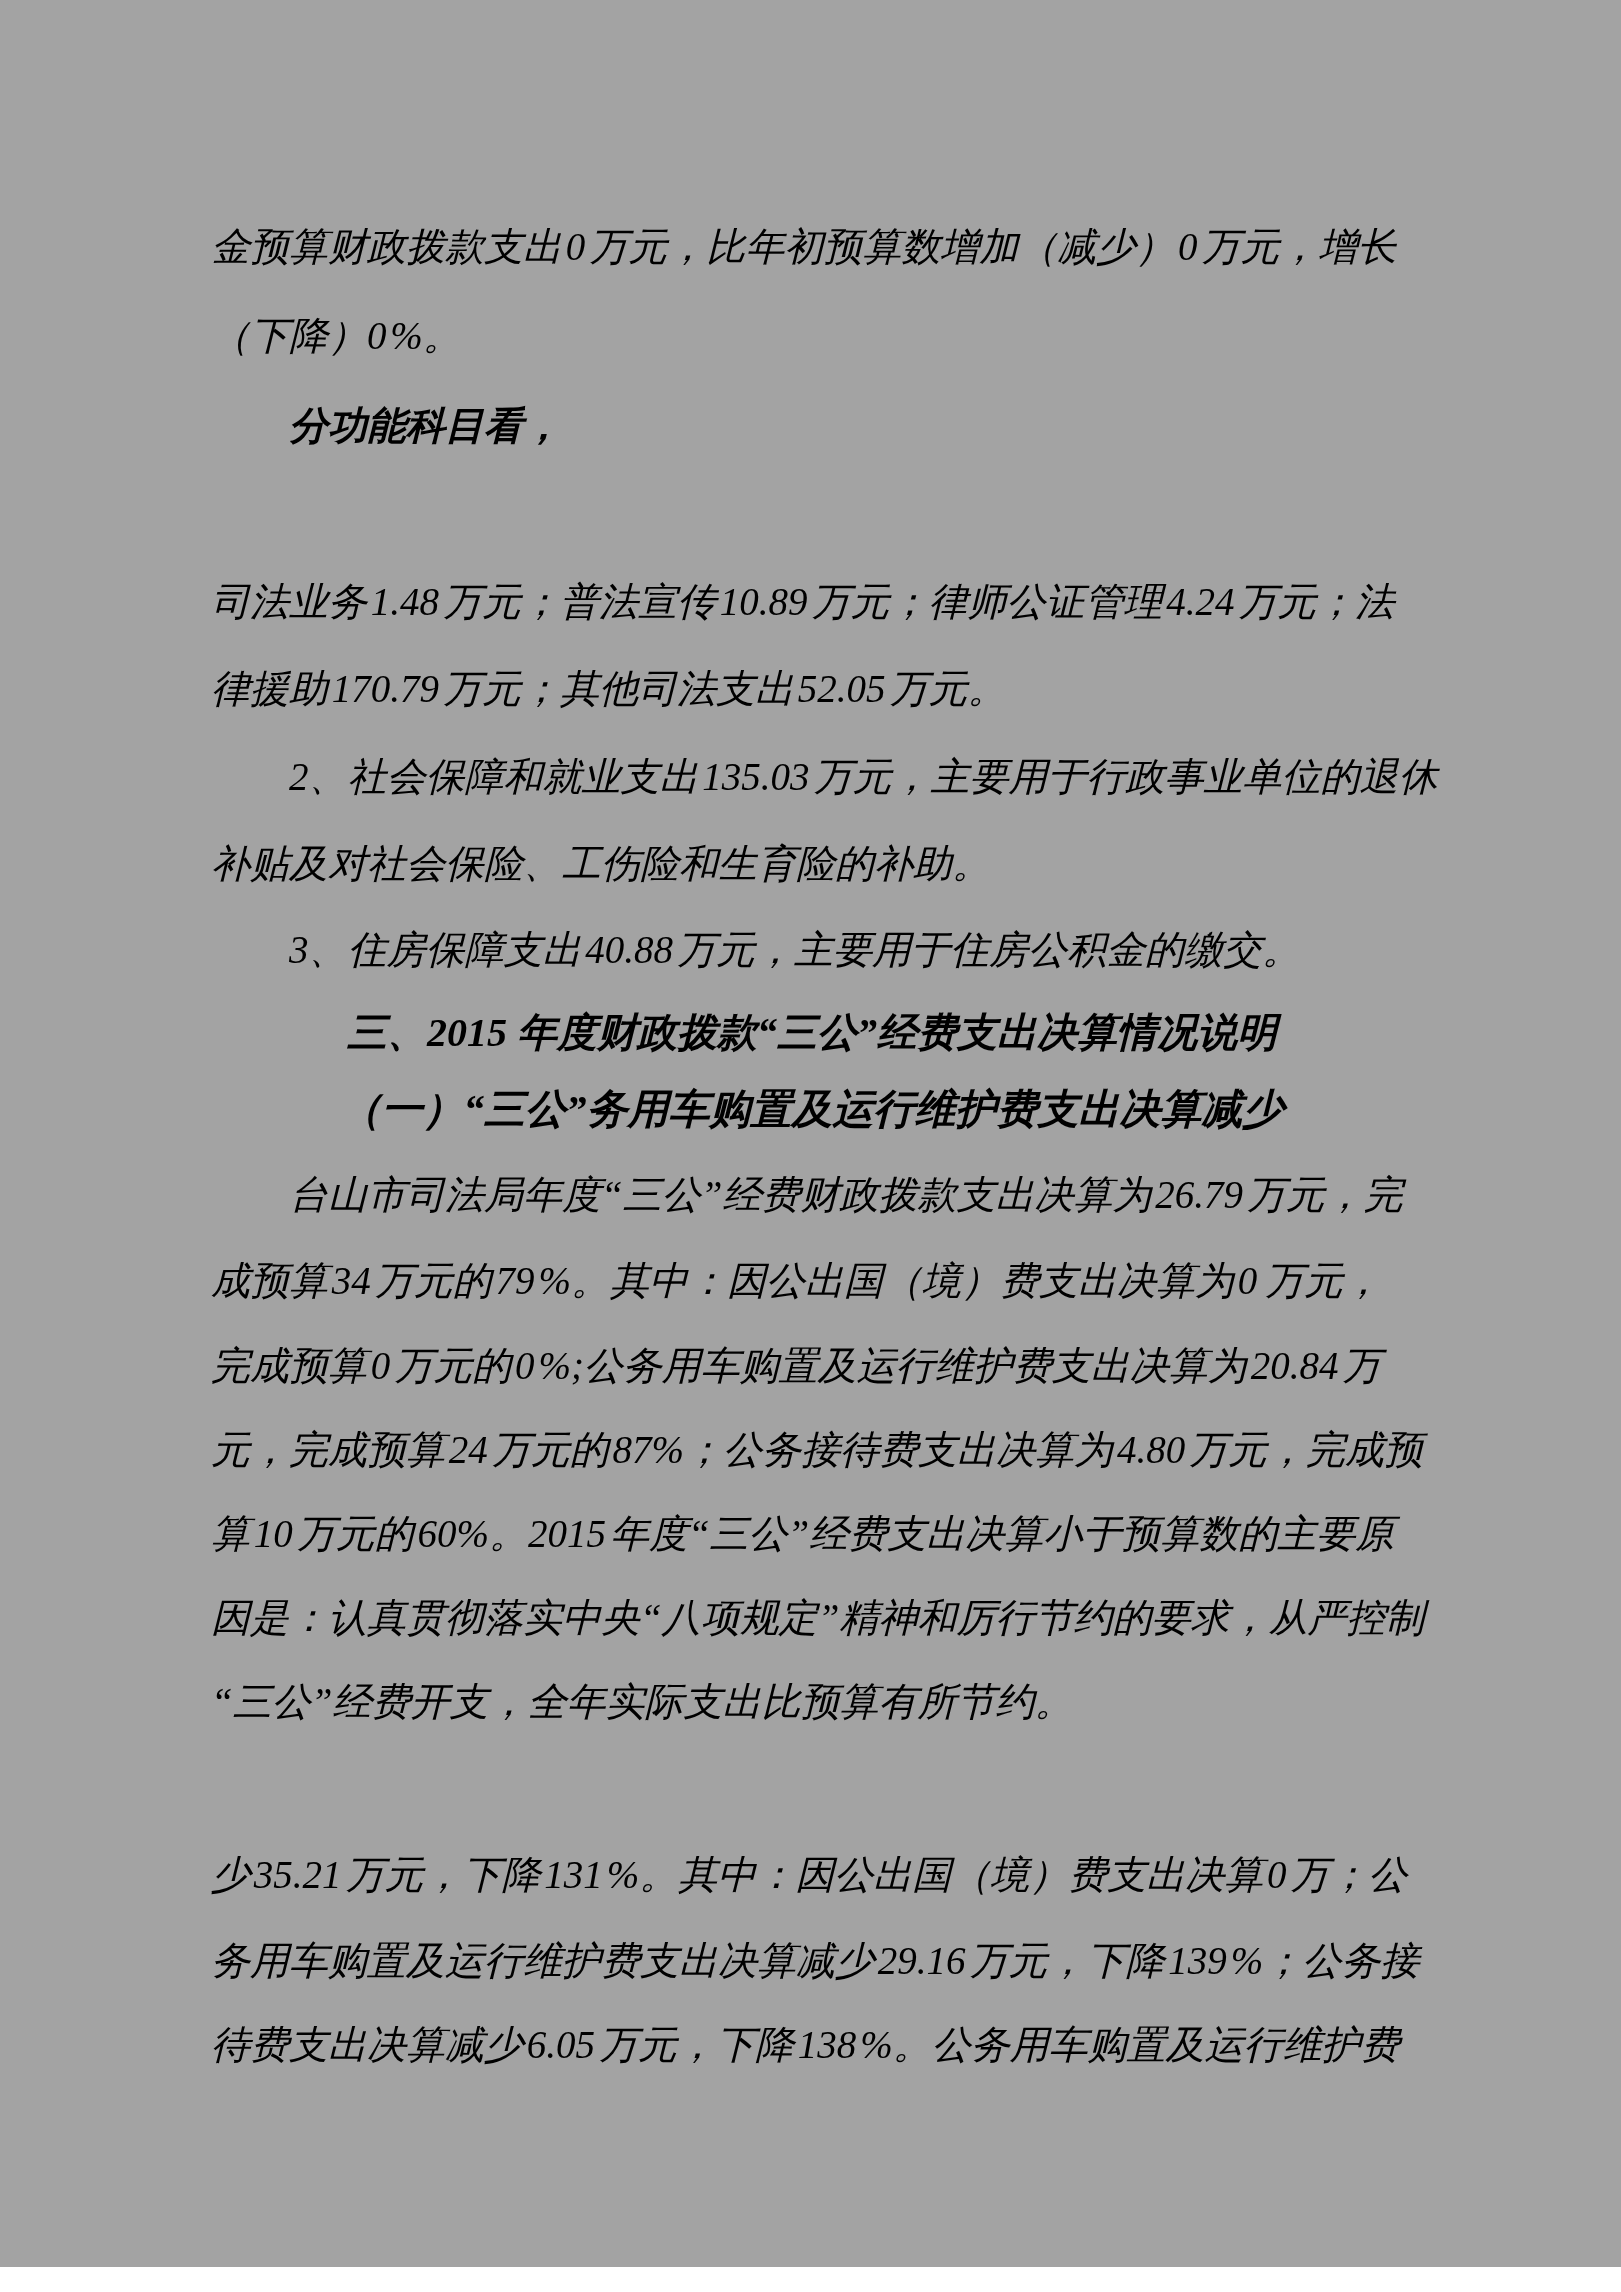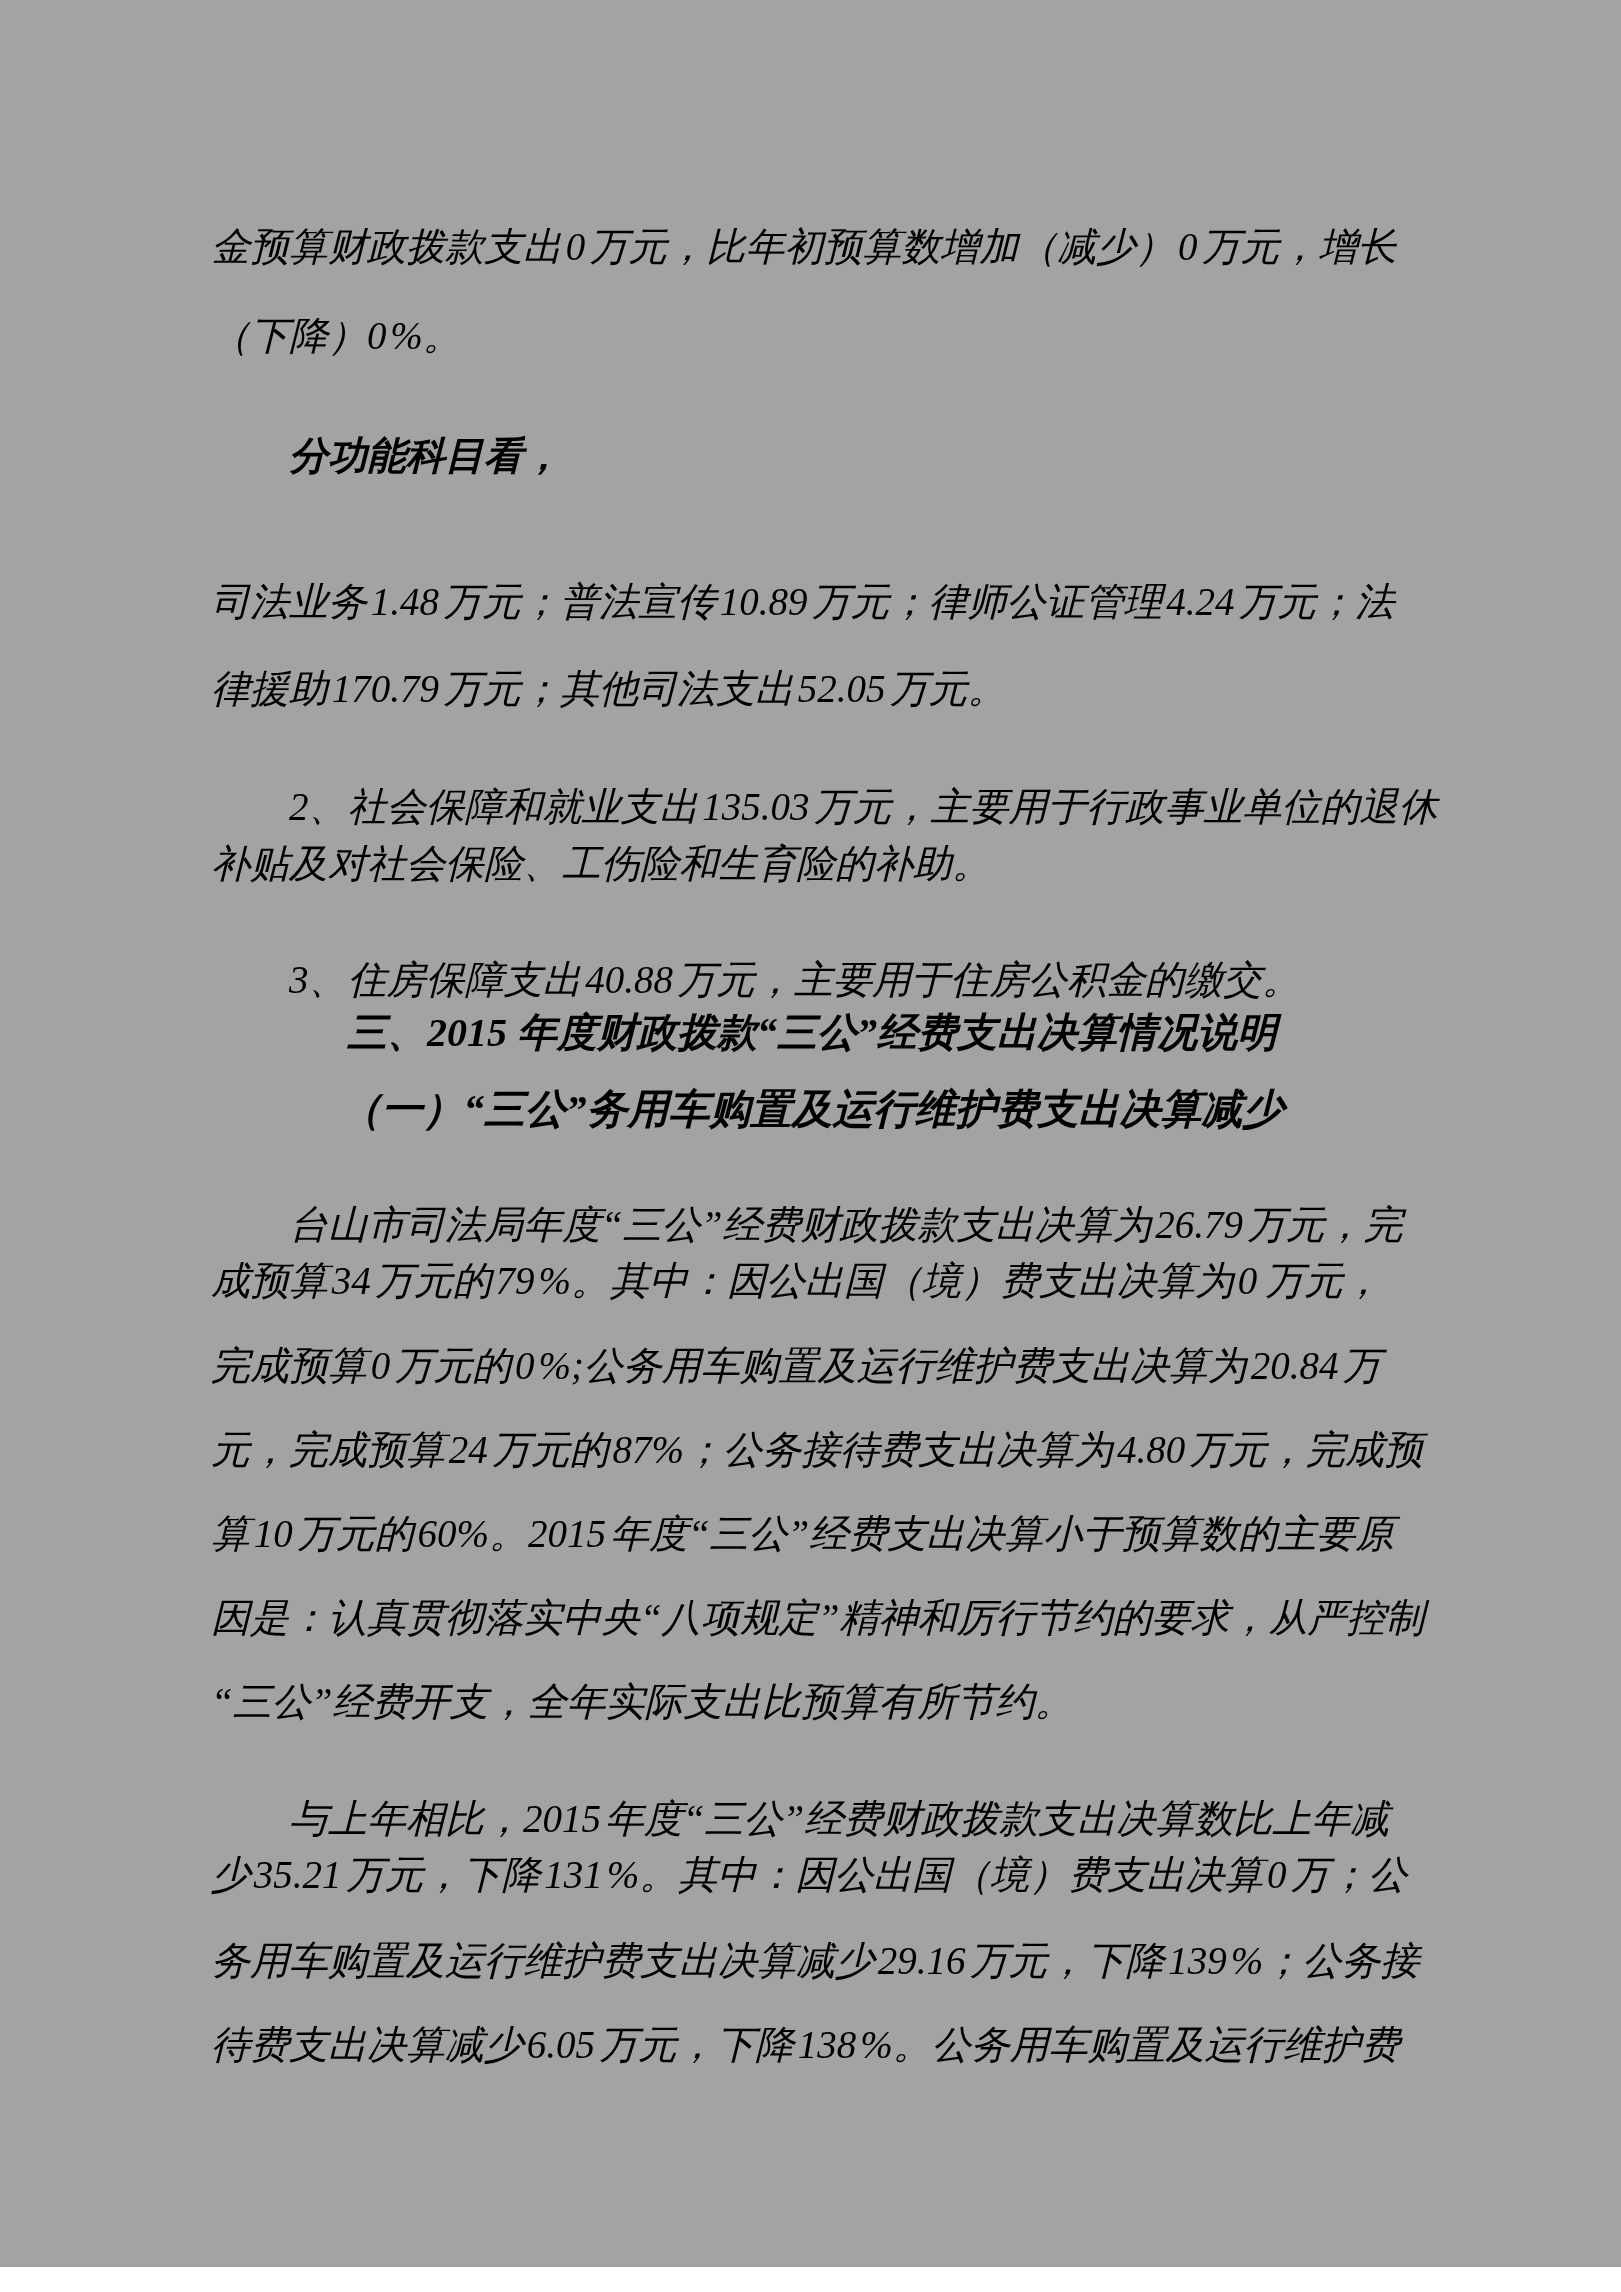--- a/index.html
+++ b/index.html
@@ -24,21 +24,20 @@
     font-size: 39px;
     line-height: 1.15;
     white-space: pre;
     word-spacing: -5.9px;
     letter-spacing: 0px;
     color: #000000;
   }
   .ln.indent {
     left: 289px;
     width: 1123px;
-    margin-top: 30px;
   }
   .ln.bold {
     font-weight: bold;
   }
   .ln.h1 {
     font-weight: bold;
     font-size: 40px;
     text-align: center;
     width: 1202px;
     left: 211px;
@@ -67,18 +66,17 @@
   <div class="ln indent" style="top:928px">3、住房保障支出 40.88 万元，主要用于住房公积金的缴交。</div>
   <div class="ln h1" style="top:1010px">三、2015 年度财政拨款“三公”经费支出决算情况说明</div>
   <div class="ln h2" style="top:1086px">（一）“三公”务用车购置及运行维护费支出决算减少</div>
   <div class="ln indent" style="top:1173px">台山市司法局年度“三公”经费财政拨款支出决算为 26.79 万元，完</div>
   <div class="ln" style="top:1259px">成预算 34 万元的 79 %。其中：因公出国（境）费支出决算为 0  万元，</div>
   <div class="ln" style="top:1344px">完成预算 0 万元的 0 %;公务用车购置及运行维护费支出决算为 20.84 万</div>
   <div class="ln" style="top:1428px">元，完成预算 24 万元的 87%；公务接待费支出决算为 4.80 万元，完成预</div>
   <div class="ln" style="top:1512px">算 10 万元的 60%。2015 年度“三公”经费支出决算小于预算数的主要原</div>
   <div class="ln" style="top:1596px">因是：认真贯彻落实中央“八项规定”精神和厉行节约的要求，从严控制</div>
   <div class="ln" style="top:1680px">“三公”经费开支，全年实际支出比预算有所节约。</div>
-  <div class="ln indent" style="top:1767px">与上年相比，2015 年度“三公”经费财政拨款支出决算数比上年减</div>
   <div class="ln" style="top:1853px">少 35.21 万元，下降 131 %。其中：因公出国（境）费支出决算 0 万；公</div>
   <div class="ln" style="top:1939px">务用车购置及运行维护费支出决算减少 29.16 万元，下降 139 %；公务接</div>
   <div class="ln" style="top:2023px">待费支出决算减少 6.05 万元，下降 138 %。公务用车购置及运行维护费</div>
 </div>
 
 
 </body></html>

